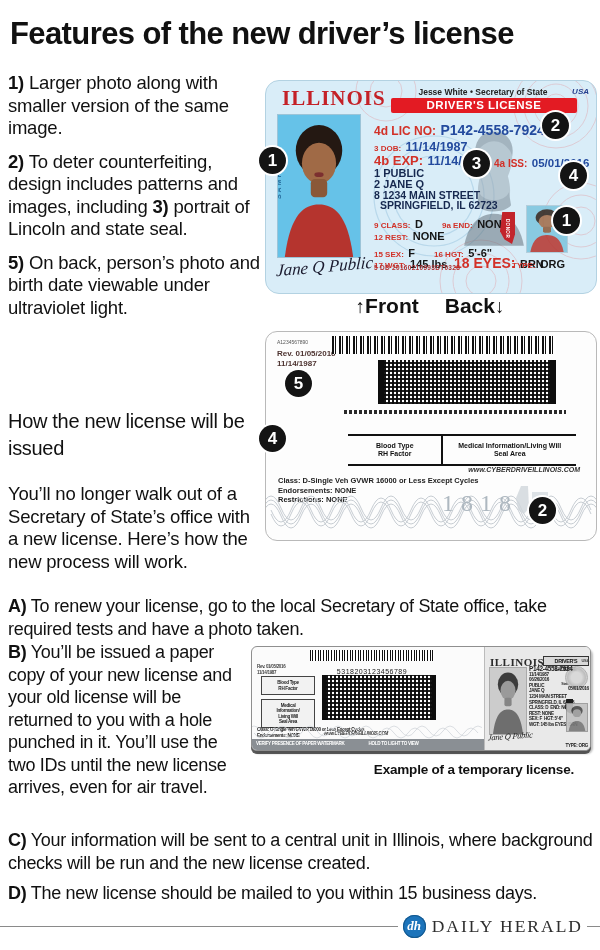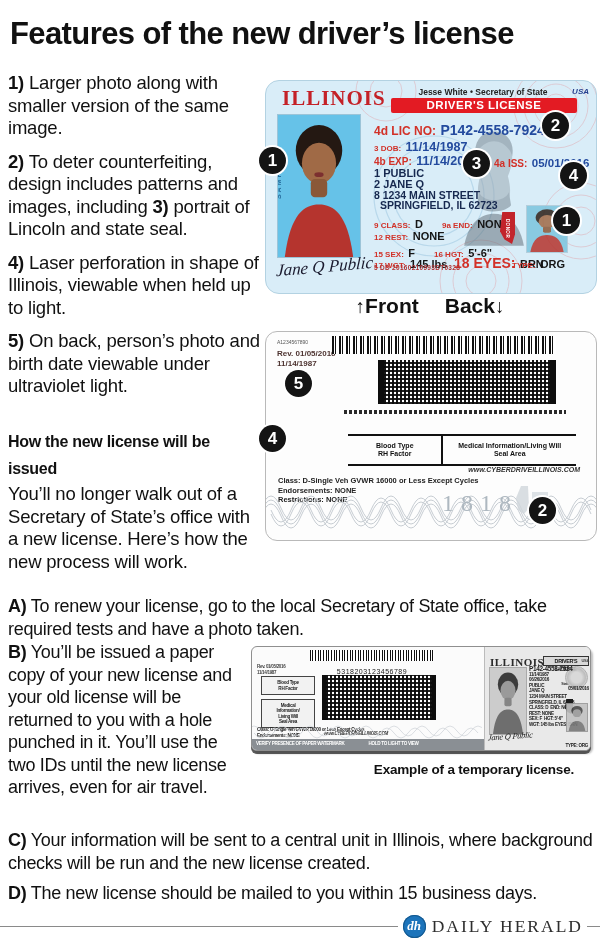--- a/index.html
+++ b/index.html
@@ -3,21 +3,21 @@
 <meta charset="utf-8">
 <style>
   html,body{margin:0;padding:0;background:#fff;}
   .page{position:relative;width:600px;height:950px;background:#fff;overflow:hidden;
         font-family:"Liberation Sans",sans-serif;color:#111;}
   
   .title{position:absolute;left:10px;top:16px;font-size:31px;font-weight:bold;letter-spacing:-0.6px;}
   .features{position:absolute;left:8px;top:72px;width:256px;}
   .features p{margin:0 0 11px;font-size:18.5px;line-height:22.5px;letter-spacing:-0.2px;}
   .features b,.steps b{font-weight:bold;}
-  .sec-head{position:absolute;left:8px;top:428px;width:250px;font-size:16px;font-weight:bold;line-height:27px;letter-spacing:-0.3px;}
+  .sec-head{position:absolute;left:8px;top:408px;width:250px;font-size:20px;font-weight:normal;line-height:27px;letter-spacing:-0.3px;}
   .sec-body{position:absolute;left:8px;top:483px;width:256px;font-size:18.5px;line-height:22.5px;letter-spacing:-0.2px;}
   
   .callout{position:absolute;width:27px;height:27px;border-radius:50%;background:#141414;color:#fff;
            font-size:17px;font-weight:bold;display:flex;align-items:center;justify-content:center;
            box-shadow:0 0 0 2px #fff;z-index:30;}
   
   .card-front{position:absolute;left:265px;top:80px;width:330px;height:212px;border-radius:14px;
               background:#d9edf8;border:1px solid #b3d2e2;overflow:hidden;z-index:10;}
   .cf-state{position:absolute;left:16px;top:5px;font-family:"Liberation Serif",serif;font-weight:bold;
             font-size:21px;color:#c42127;letter-spacing:1px;}
@@ -129,21 +129,20 @@
 </head>
 <body>
 
 <div class="page">
 
   <div class="title">Features of the new driver’s license</div>
 
   <div class="features">
     <p><b>1)</b><span> Larger photo along with smaller version of the same image.</span></p>
     <p><b>2)</b><span> To deter counterfeiting, design includes patterns and images, including </span><b>3)</b><span> portrait of Lincoln and state seal.</span></p>
-    <p><b>4)</b><span> Laser perforation in shape of Illinois, viewable when held up to light.</span></p>
     <p><b>5)</b><span> On back, person’s photo and birth date viewable under ultraviolet light.</span></p>
   </div>
 
   <div class="sec-head">How the new license will be issued</div>
   <div class="sec-body">You’ll no longer walk out of a Secretary of State’s office with a new license. Here’s how the new process will work.</div>
 
   <div class="card-front">
     <svg style="position:absolute;left:0;top:0;" width="330" height="212" viewBox="0 0 330 212">
       <g fill="none" stroke="#e2989e" stroke-width="1" opacity="0.4">
         <circle cx="290" cy="25" r="12"></circle>
@@ -192,21 +191,21 @@
 
     <div class="frow" style="left:108px;top:40px;">
       <span class="flab" style="font-size:12px;">4d LIC NO:</span>
       <span class="fval-blue" style="font-size:14px;">P142-4558-7924</span>
     </div>
     <div class="frow" style="left:108px;top:56px;">
       <span class="flab" style="font-size:8px;">3 DOB:</span>
       <span class="fval-blue" style="font-size:12.5px;">11/14/1987</span>
     </div>
     <div class="frow" style="left:108px;top:70px;">
-      <span class="flab" style="font-size:10px;">4b EXP:</span>
+      <span class="flab" style="font-size:13px;">4b EXP:</span>
       <span class="fval-blue" style="font-size:12.5px;">11/14/2020</span>
     </div>
     <div class="frow" style="left:228px;top:72px;">
       <span class="flab" style="font-size:10px;">4a ISS:</span>
       <span class="fval-blue" style="font-size:11.5px;">05/01/2016</span>
     </div>
     <div class="frow fval-dark" style="left:108px;top:86px;font-size:11px;">1 PUBLIC</div>
     <div class="frow fval-dark" style="left:108px;top:97px;font-size:11px;">2 JANE Q</div>
     <div class="frow fval-dark" style="left:108px;top:108px;font-size:10.5px;">8 1234 MAIN STREET</div>
     <div class="frow fval-dark" style="left:114px;top:118px;font-size:10.5px;">SPRINGFIELD, IL 62723</div>

